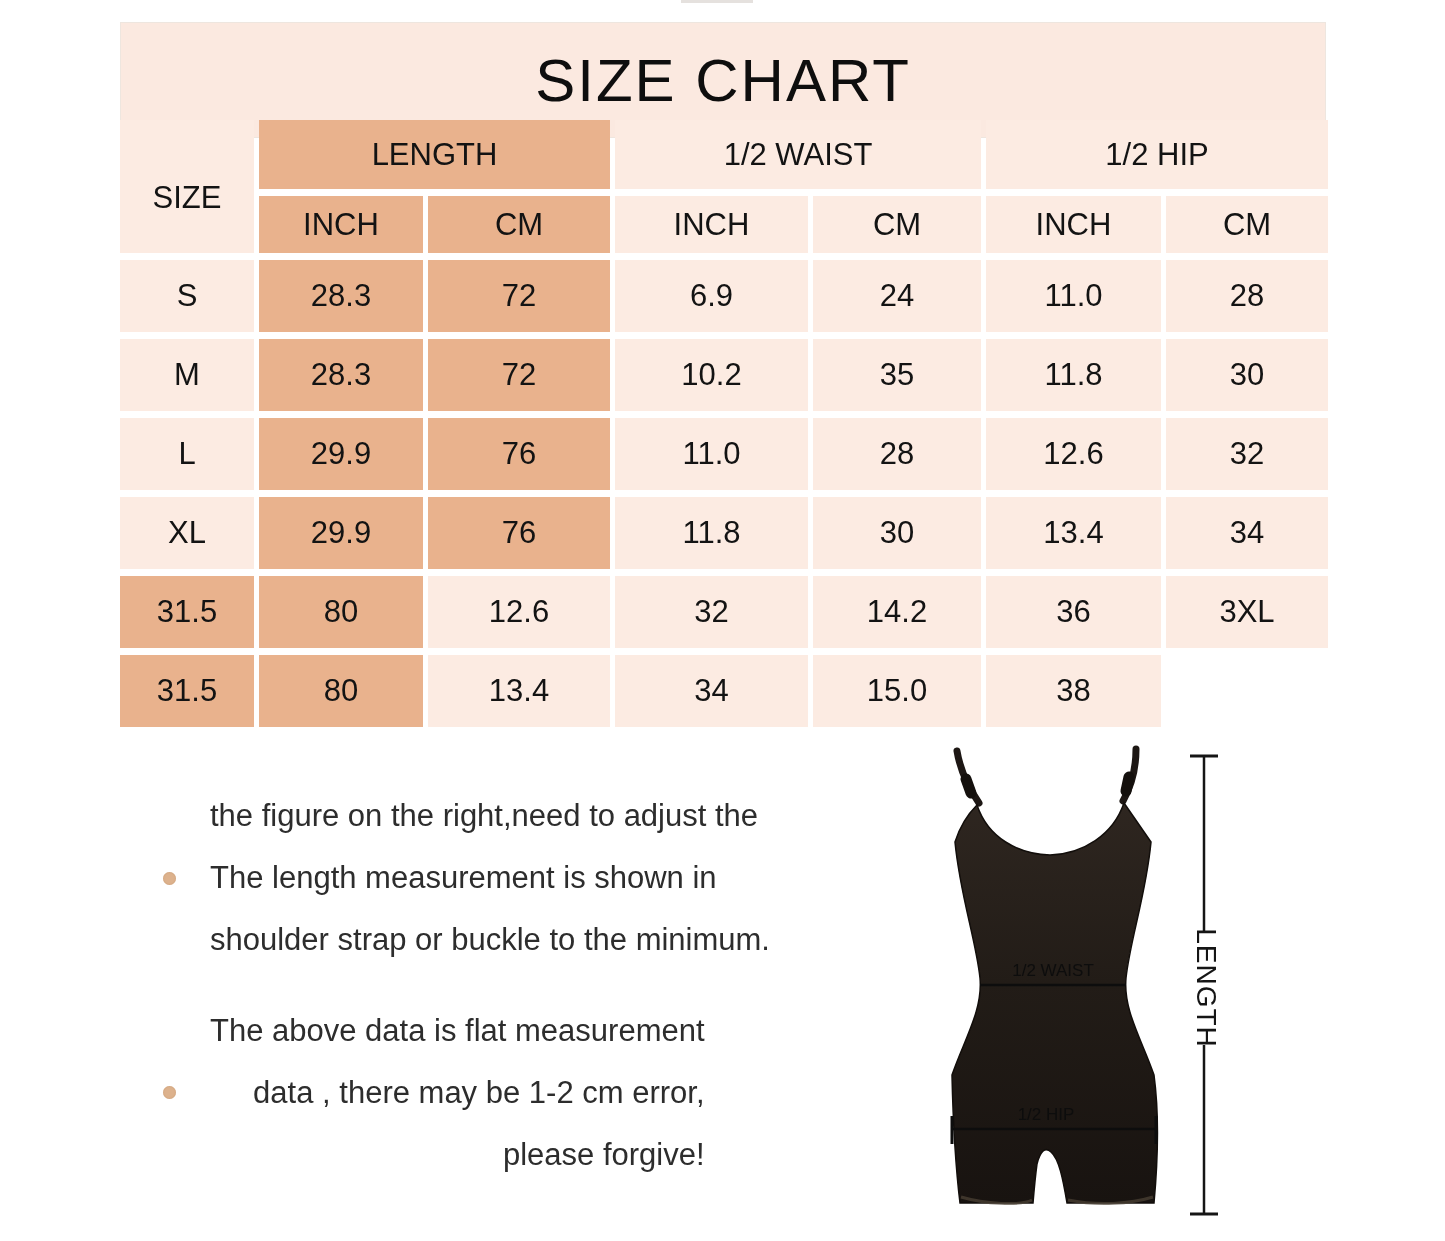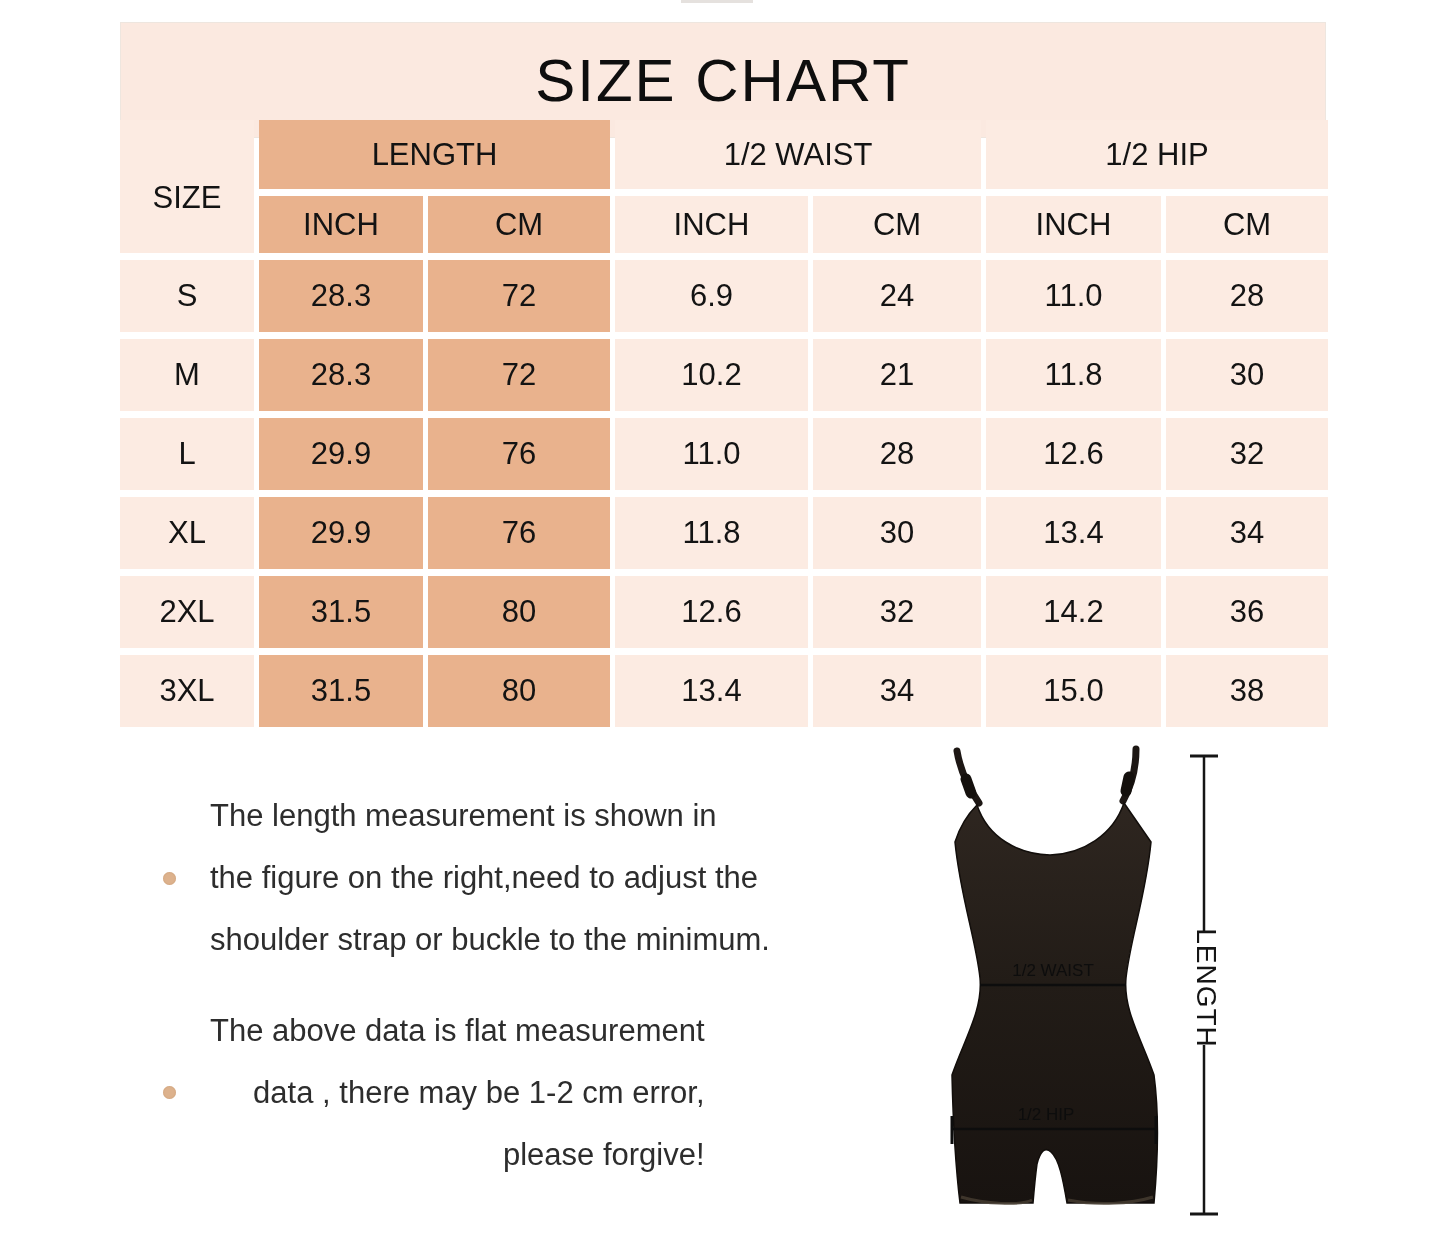--- a/index.html
+++ b/index.html
@@ -78,61 +78,60 @@
   <div class="cell tan">72</div>
   <div class="cell light">6.9</div>
   <div class="cell light">24</div>
   <div class="cell light">11.0</div>
   <div class="cell light">28</div>
 
   <div class="cell light">M</div>
   <div class="cell tan">28.3</div>
   <div class="cell tan">72</div>
   <div class="cell light">10.2</div>
-  <div class="cell light">21</div>
+  <div class="cell light">35</div>
   <div class="cell light">11.8</div>
   <div class="cell light">30</div>
 
   <div class="cell light">L</div>
   <div class="cell tan">29.9</div>
   <div class="cell tan">76</div>
   <div class="cell light">11.0</div>
   <div class="cell light">28</div>
   <div class="cell light">12.6</div>
   <div class="cell light">32</div>
 
   <div class="cell light">XL</div>
   <div class="cell tan">29.9</div>
   <div class="cell tan">76</div>
   <div class="cell light">11.8</div>
   <div class="cell light">30</div>
   <div class="cell light">13.4</div>
   <div class="cell light">34</div>
 
-  <div class="cell light">2XL</div>
   <div class="cell tan">31.5</div>
   <div class="cell tan">80</div>
   <div class="cell light">12.6</div>
   <div class="cell light">32</div>
   <div class="cell light">14.2</div>
   <div class="cell light">36</div>
 
   <div class="cell light">3XL</div>
   <div class="cell tan">31.5</div>
   <div class="cell tan">80</div>
   <div class="cell light">13.4</div>
   <div class="cell light">34</div>
   <div class="cell light">15.0</div>
   <div class="cell light">38</div>
 </div>
 
 <span class="bullet bullet-1"></span>
 <div class="note note-1">
+  <div>the figure on the right,need to adjust the</div>
   <div>The length measurement is shown in</div>
-  <div>the figure on the right,need to adjust the</div>
   <div>shoulder strap or buckle to the minimum.</div>
 </div>
 <span class="bullet bullet-2"></span>
 <div class="note note-2">
   <div>The above data is flat measurement</div>
   <div>data , there may be 1-2 cm error,</div>
   <div>please forgive!</div>
 </div>
 
 <div class="figure-wrap">

